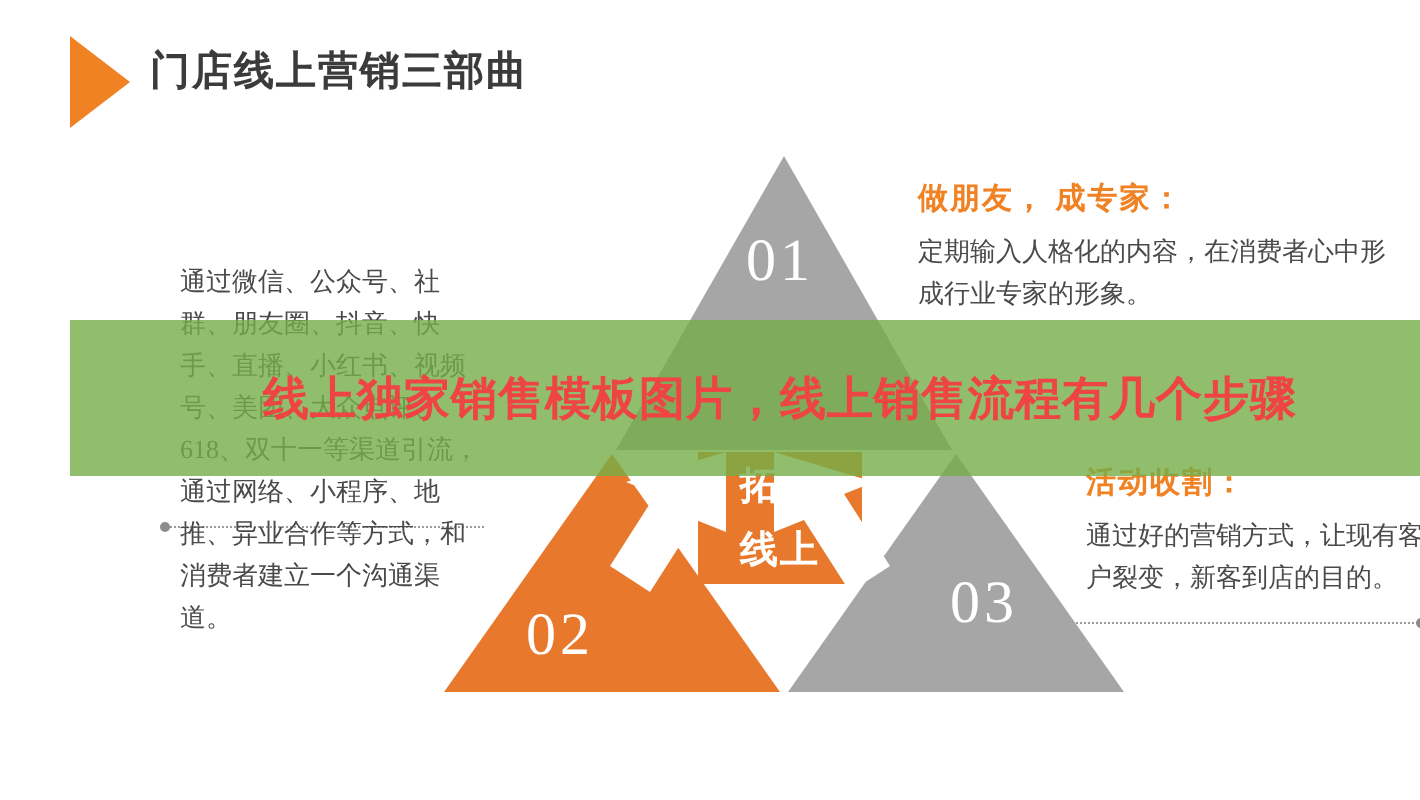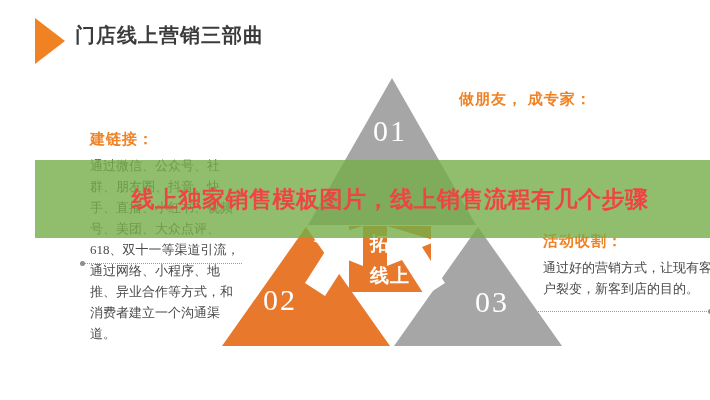--- a/index.html
+++ b/index.html
@@ -67,21 +67,21 @@
     border-bottom: 119px solid #A6A6A6;
   }
   .tri-num {
     position: absolute;
     font-size: 30px;
     font-weight: 300;
     color: #FFFFFF;
     letter-spacing: 2px;
   }
   .num-01 { left: 338px; top: 114px; }
-  .num-02 { left: 228px; top: 283px; }
+  .num-02 { left: 228px; top: 301px; }
   .num-03 { left: 440px; top: 285px; }
 
   
   .center-block {
     position: absolute;
     left: 314px;
     top: 226px;
     width: 82px;
     height: 66px;
     background: #E8782B;
@@ -213,26 +213,26 @@
   <div class="tri-num num-01">01</div>
   <div class="tri-num num-02">02</div>
   <div class="tri-num num-03">03</div>
 
   <div class="center-label">
     <div>拓客</div>
     <div>线上</div>
   </div>
 
   <div class="blk-left">
-    <div class="blk-head">建链接：</div>
     <div class="blk-body">通过微信、公众号、社群、朋友圈、抖音、快手、直播、小红书、视频号、美团、大众点评、618、双十一等渠道引流，通过网络、小程序、地推、异业合作等方式，和消费者建立一个沟通渠道。</div>
   </div>
 
   <div class="blk-topright">
     <div class="blk-head">做朋友， 成专家：</div>
+    <div class="blk-body">定期输入人格化的内容，在消费者心中形成行业专家的形象。</div>
   </div>
 
   <div class="blk-botright">
     <div class="blk-head">活动收割：</div>
     <div class="blk-body">通过好的营销方式，让现有客户裂变，新客到店的目的。</div>
   </div>
 
   <div class="banner">
     <div class="banner-text">线上独家销售模板图片，线上销售流程有几个步骤</div>
   </div>

